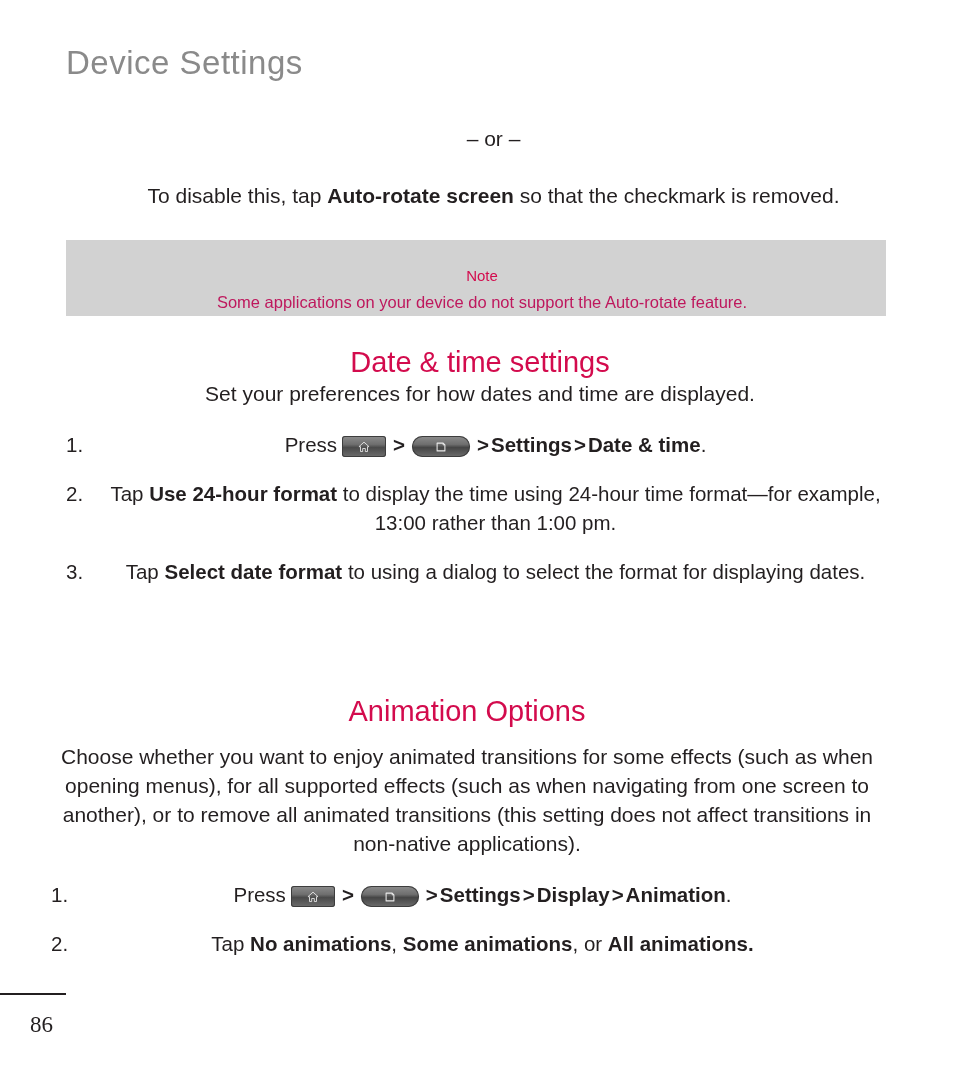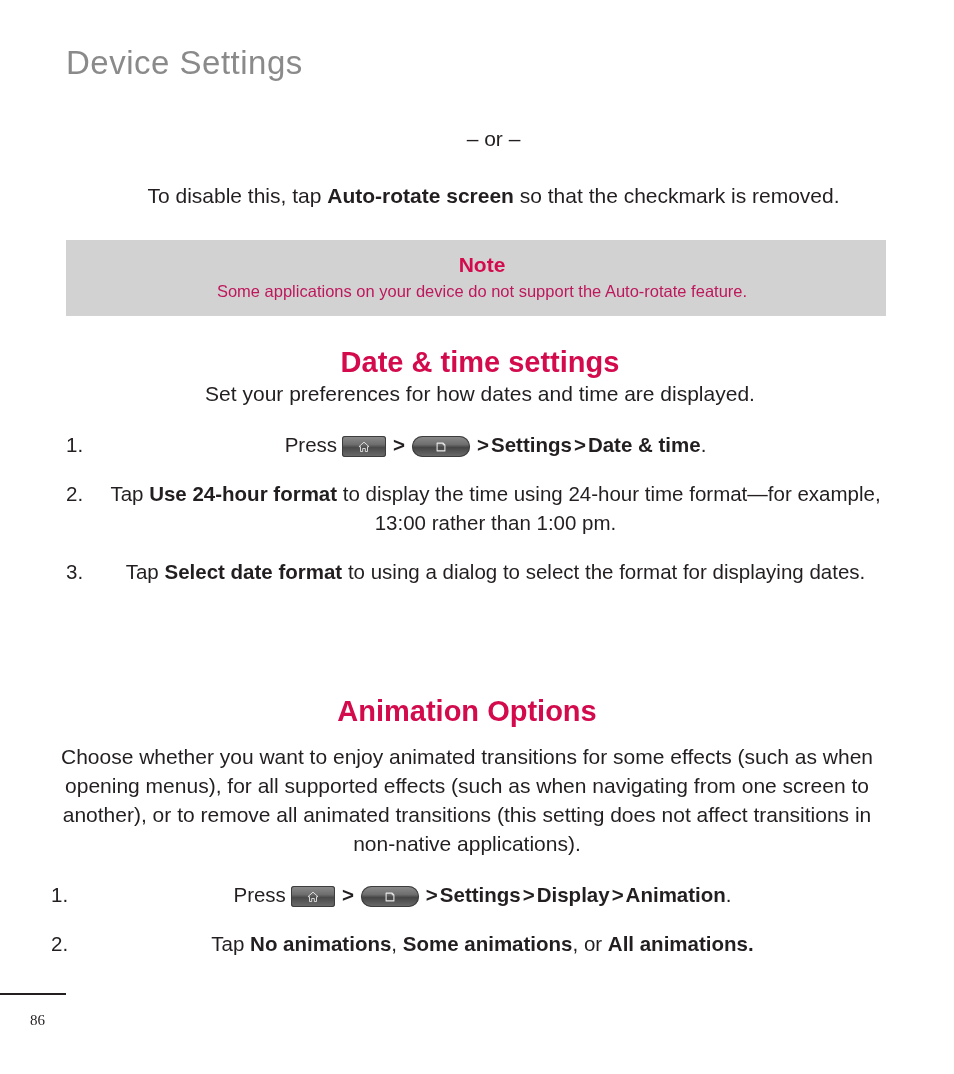--- a/index.html
+++ b/index.html
@@ -69,37 +69,37 @@
     left: 66px;
     top: 240px;
     width: 820px;
     height: 76px;
     background: #d2d2d2;
     box-sizing: border-box;
     padding: 8px 0 0 12px;
   }
   .note-title {
     color: #d30b4d;
-    font-size: 21px;
-    font-weight: 700;
+    font-size: 15px;
+    font-weight: 400;
     line-height: 26px;
-    margin: 4px 0 2px 0;
+    margin: 15px 0 2px 0;
   }
   .note-body {
     font-size: 16.5px;
     line-height: 22px;
     color: #be185d;
     margin: 0;
   }
 
   
   .section-heading {
     color: #d30b4d;
     font-size: 29px;
-    font-weight: 700;
+    font-weight: 400;
     line-height: 34px;
     margin: 0;
   }
 
   
   .step {
     position: relative;
     font-size: 20.5px;
     line-height: 29px;
     color: #231f20;
@@ -155,21 +155,21 @@
     left: 0;
     top: 993px;
     width: 66px;
     height: 2px;
     background: #231f20;
   }
   .page-number {
     position: absolute;
     left: 30px;
     top: 1012px;
-    font-size: 15px;
+    font-size: 23px;
     color: #231f20;
     font-family: "Liberation Serif", serif;
   }
 </style>
 </head>
 <body>
 
 <div class="page">
 
   <div class="running-header">Device Settings</div>

